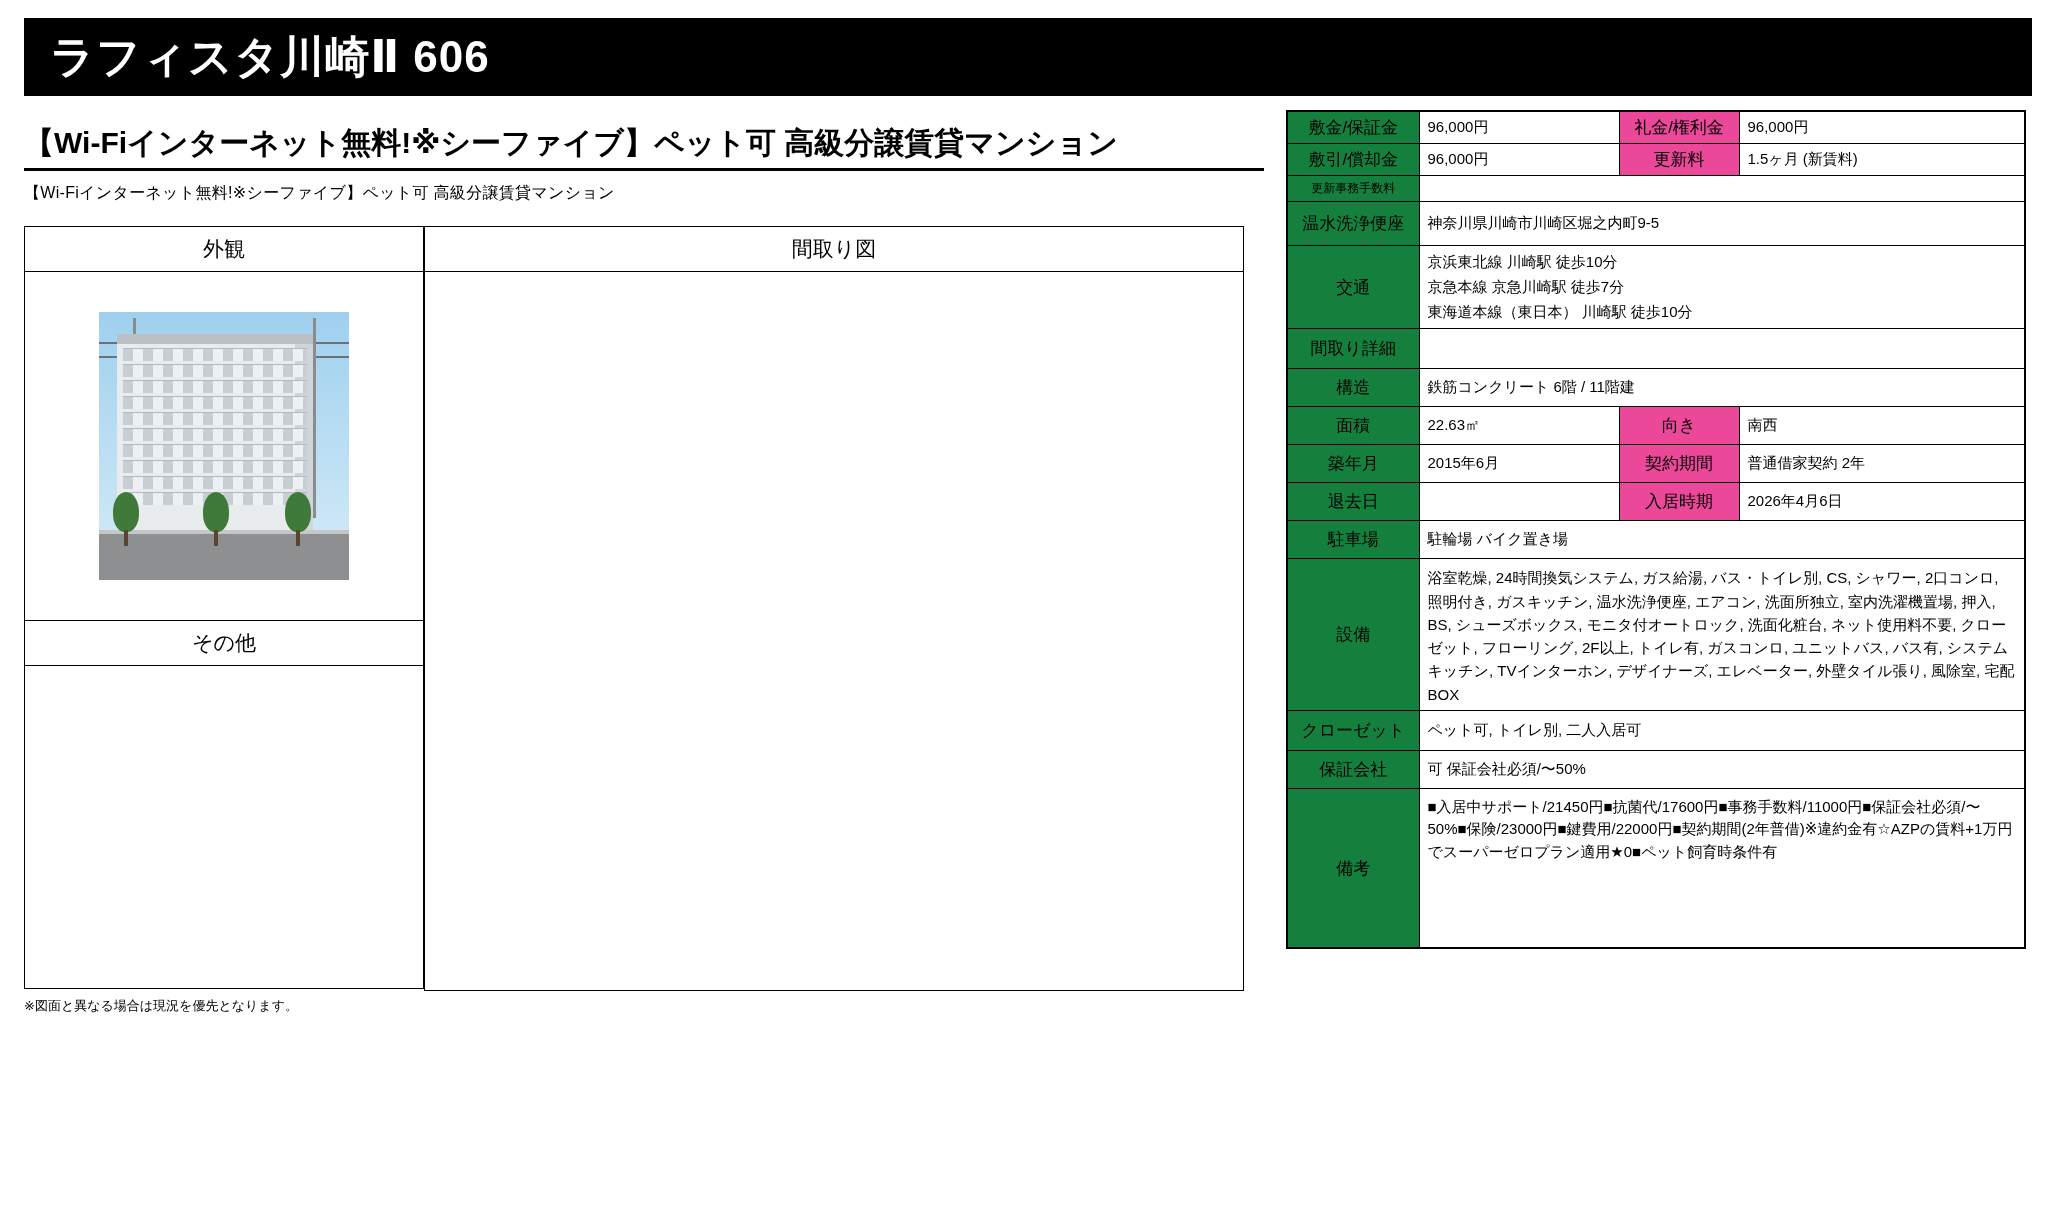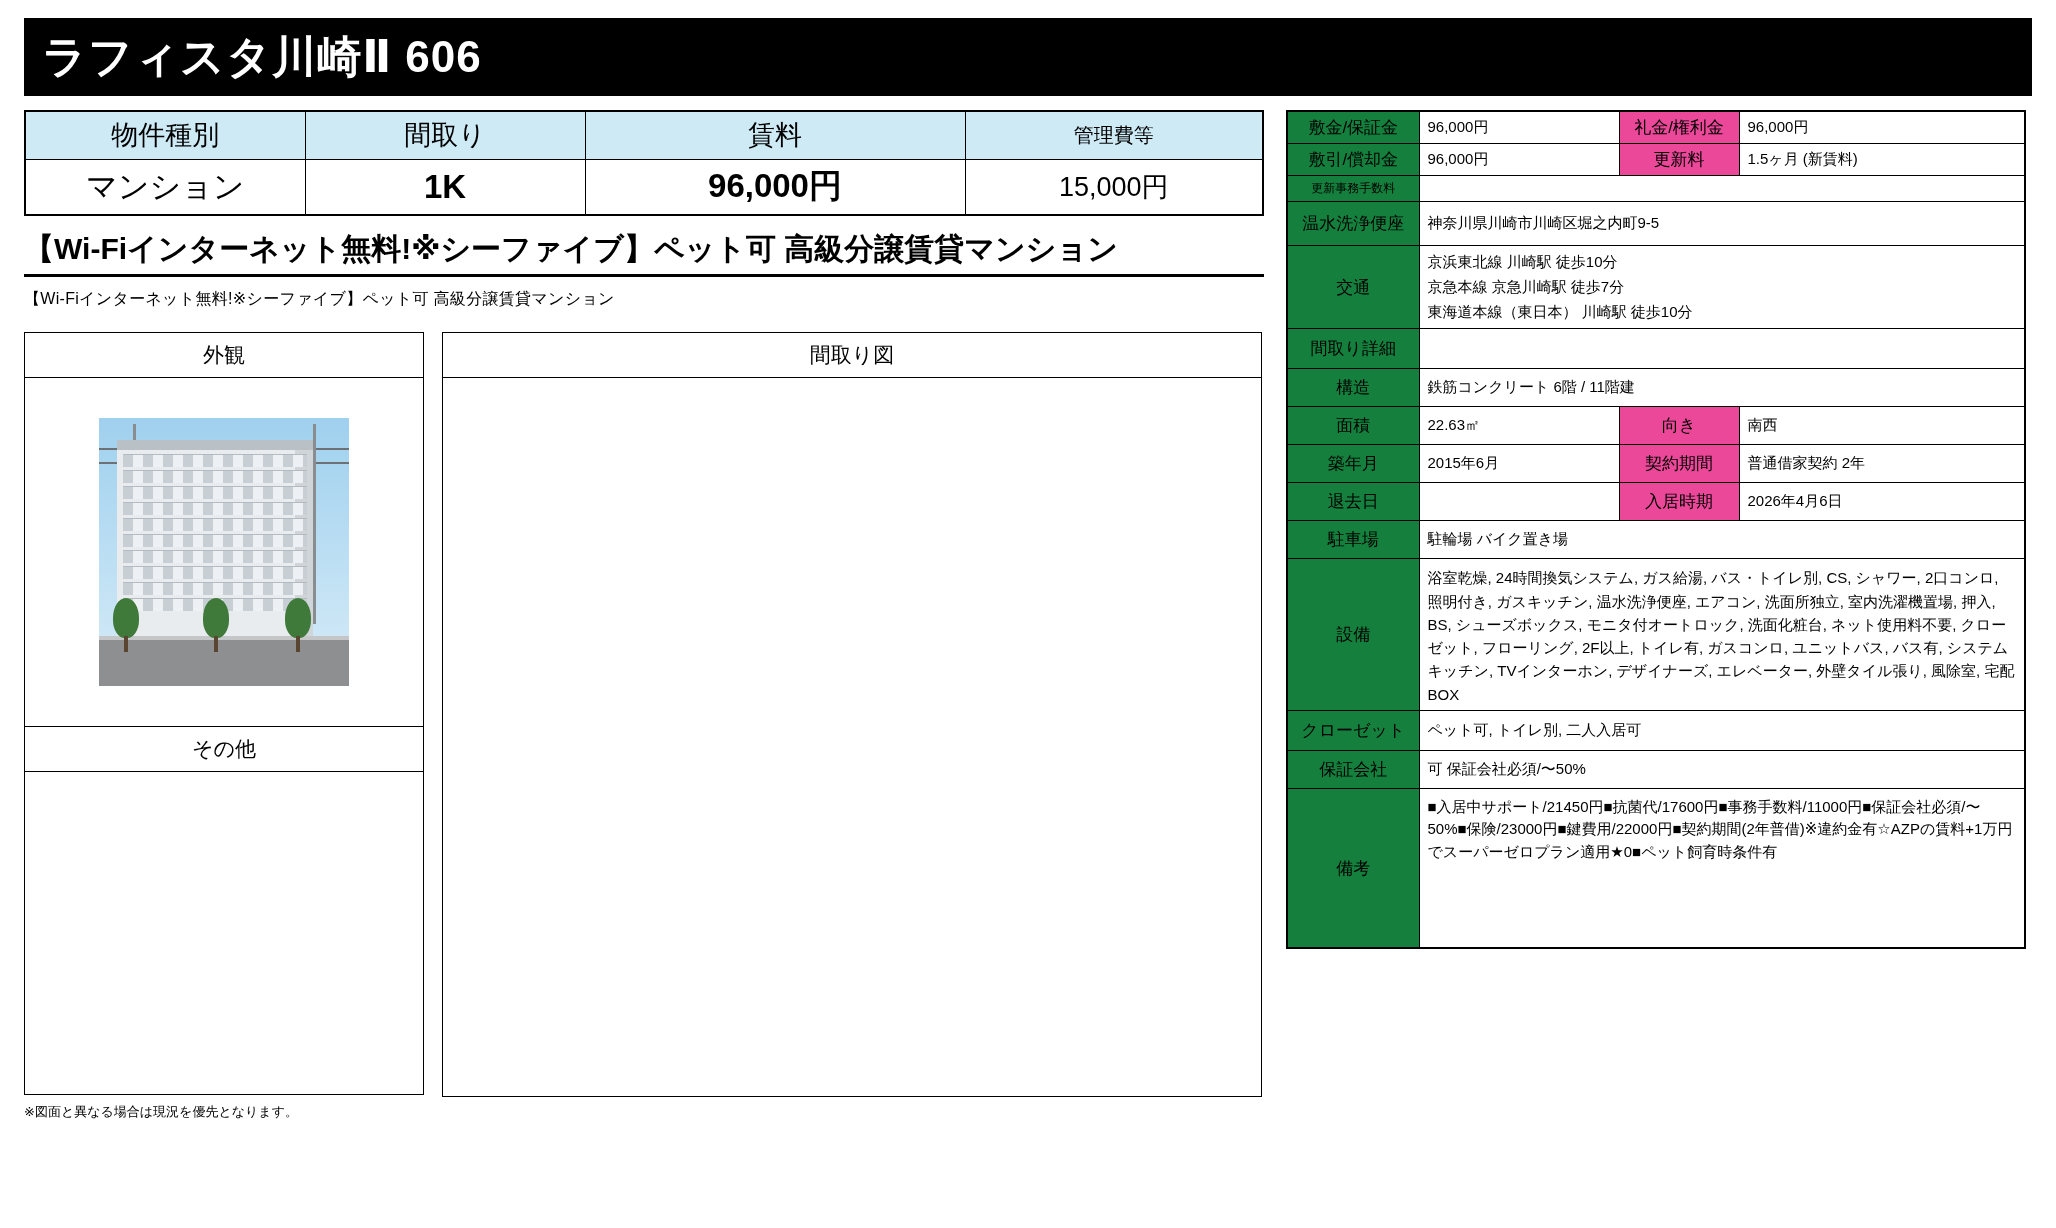--- a/index.html
+++ b/index.html
@@ -10,21 +10,21 @@
     font-family: "Liberation Sans", "DejaVu Sans", sans-serif;
     color: #000;
     overflow: hidden;
   }
   .page { position: relative; width: 2056px; height: 1228px; padding: 18px 24px; }
 
   
   .title-bar {
     background: #000; color: #fff;
     height: 78px; display: flex; align-items: center;
-    padding: 0 18px;
+    padding: 0 26px;
     margin-bottom: 14px;
   }
   .title-bar .title {
     font-size: 44px; font-weight: bold; letter-spacing: 1px;
   }
 
   
   .columns { display: flex; gap: 22px; align-items: flex-start; }
   .col-left { width: 1240px; flex: none; }
   .col-right { width: 740px; flex: none; }
@@ -46,21 +46,21 @@
     border-bottom: 3px solid #000;
     padding-bottom: 6px;
     width: 1240px;
   }
   .catch-sub {
     font-size: 16px; margin-top: 12px; margin-bottom: 22px;
     letter-spacing: 0.3px;
   }
 
   
-  .images { display: flex; gap: 18px; align-items: flex-start; }
+  .images { display: flex; align-items: flex-start; }
   .img-left { width: 400px; flex: none; }
   .img-right { width: 820px; flex: none; }
   .imgbox { border: 1px solid #000; }
   .imgbox .cap {
     text-align: center; font-size: 21px; padding: 8px 0;
     border-bottom: 1px solid #000;
   }
   .photo-area { height: 348px; display: flex; align-items: center; justify-content: center; background: #fff; }
   .other-area { height: 322px; background: #fff; }
   .plan-area { height: 718px; background: #fff; }
@@ -113,36 +113,20 @@
 <div class="page">
 
   <div class="title-bar">
     <div class="title">ラフィスタ川崎Ⅱ 606</div>
   </div>
 
   <div class="columns">
 
     <div class="col-left">
 
-      <table class="summary">
-        <tbody>
-            <tr>
-          <td class="hdr" style="width:280px">物件種別</td>
-          <td class="hdr" style="width:280px">間取り</td>
-          <td class="hdr" style="width:380px">賃料</td>
-          <td class="hdr small">管理費等</td>
-        </tr>
-        <tr>
-          <td class="val">マンション</td>
-          <td class="val big">1K</td>
-          <td class="val big">96,000円</td>
-          <td class="val plain">15,000円</td>
-        </tr>
-      </tbody>
-        </table>
 
       <div class="catch">【Wi-Fiインターネット無料!※シーファイブ】ペット可 高級分譲賃貸マンション</div>
       <div class="catch-sub">【Wi-Fiインターネット無料!※シーファイブ】ペット可 高級分譲賃貸マンション</div>
 
       <div class="images">
 
         <div class="img-left">
           <div class="imgbox">
             <div class="cap">外観</div>
             <div class="photo-area">

